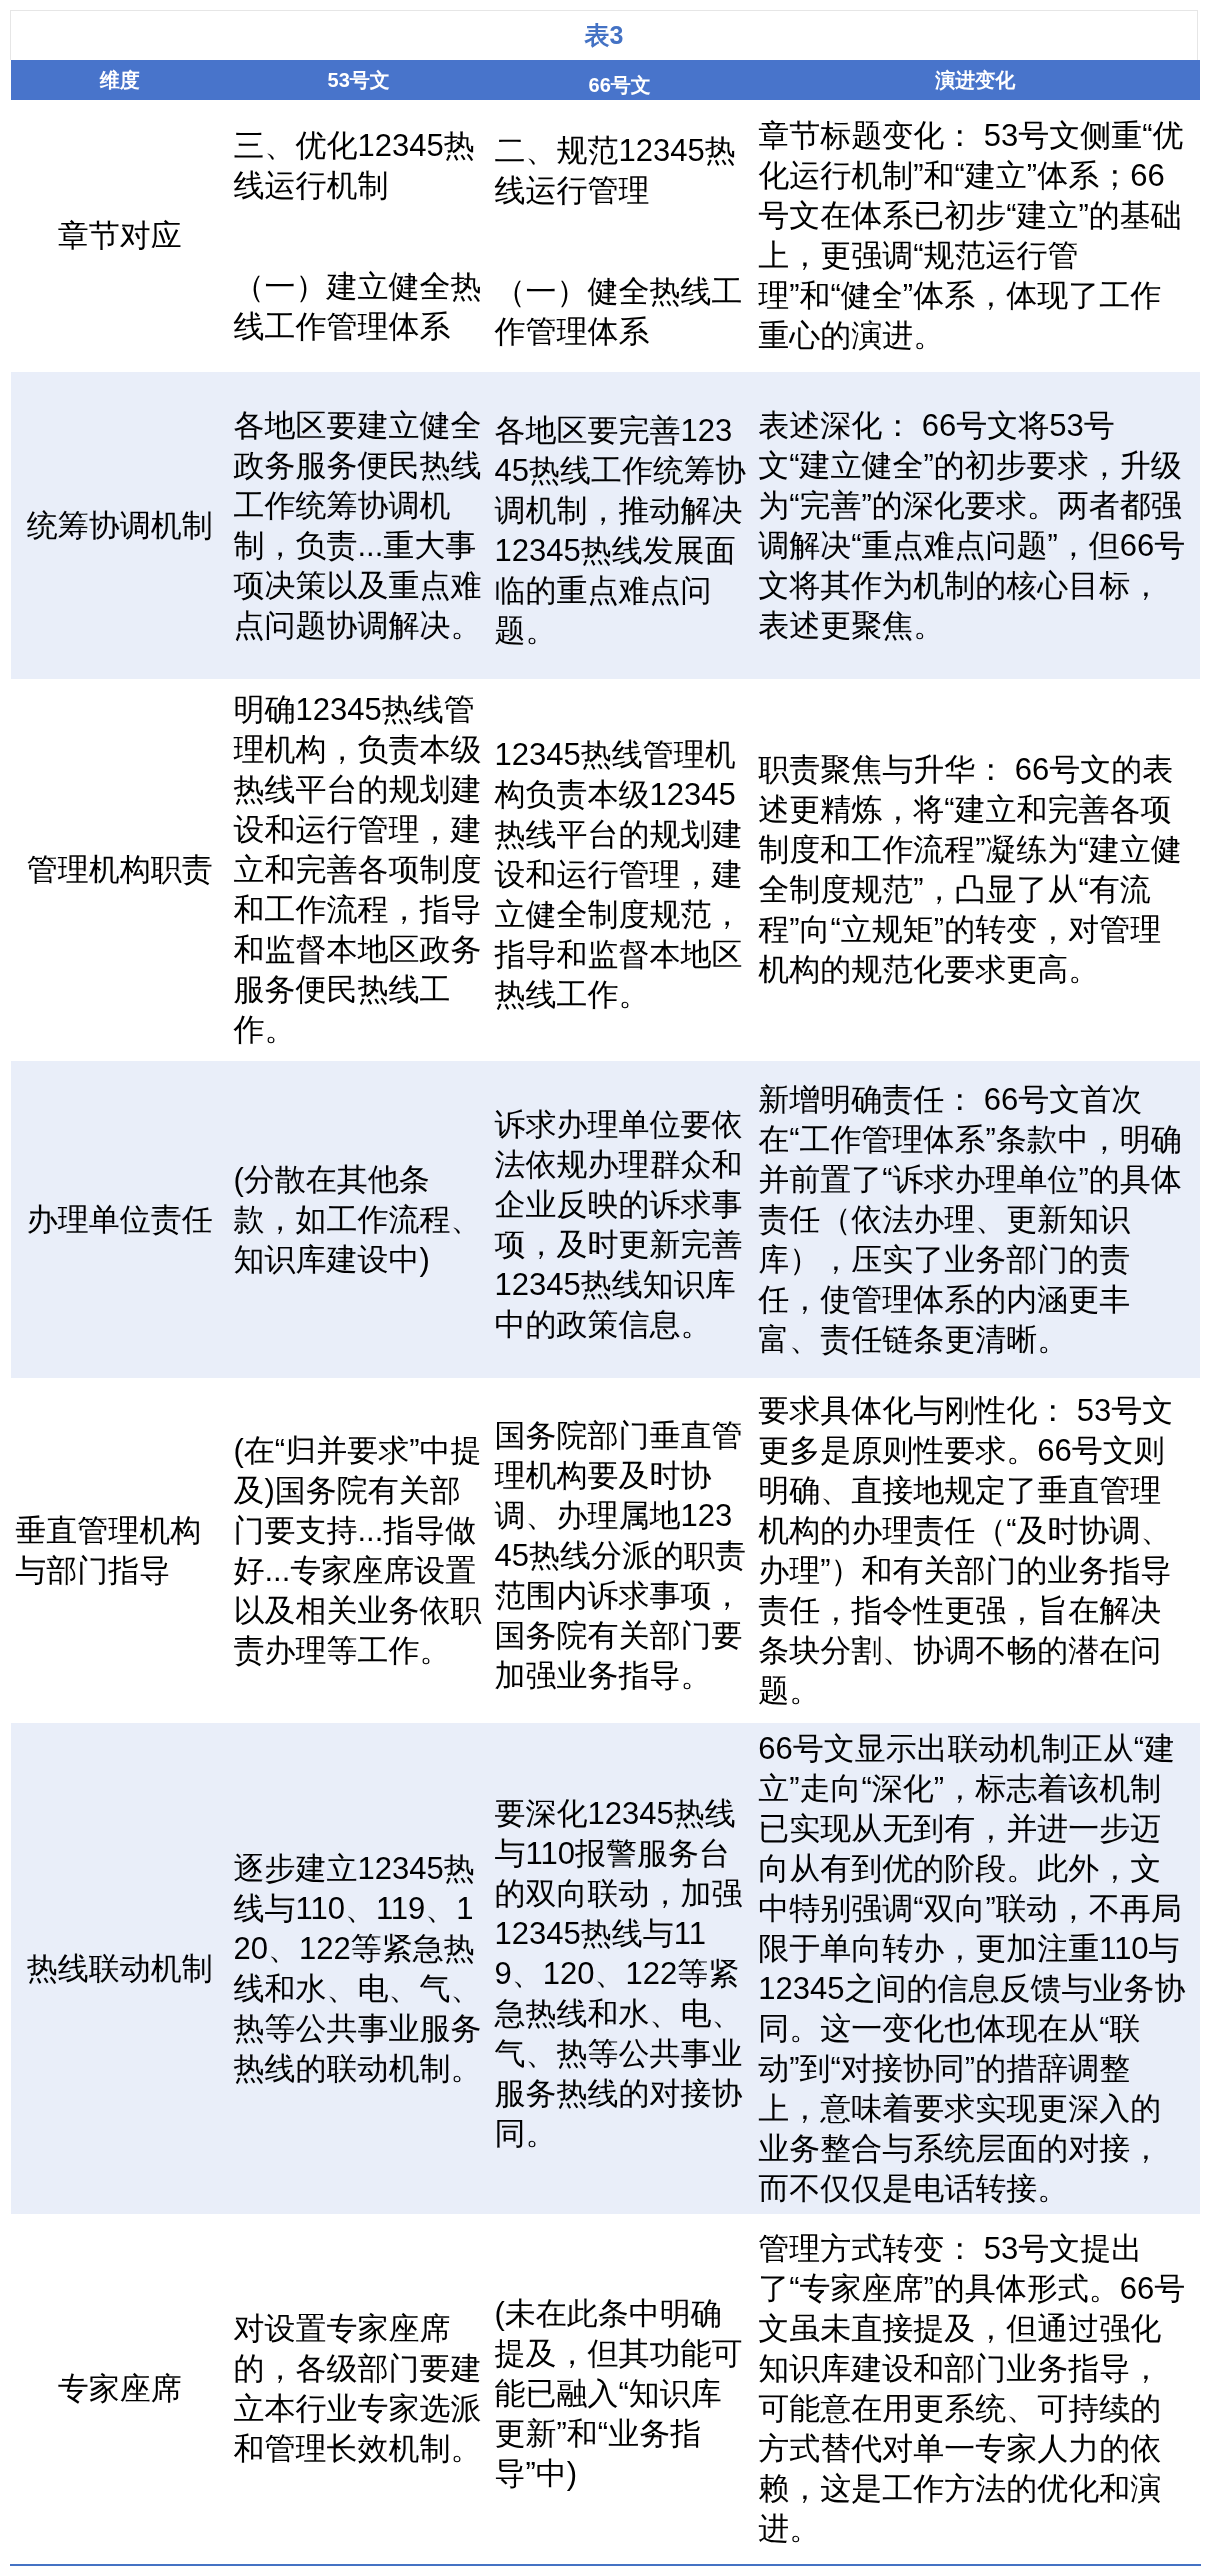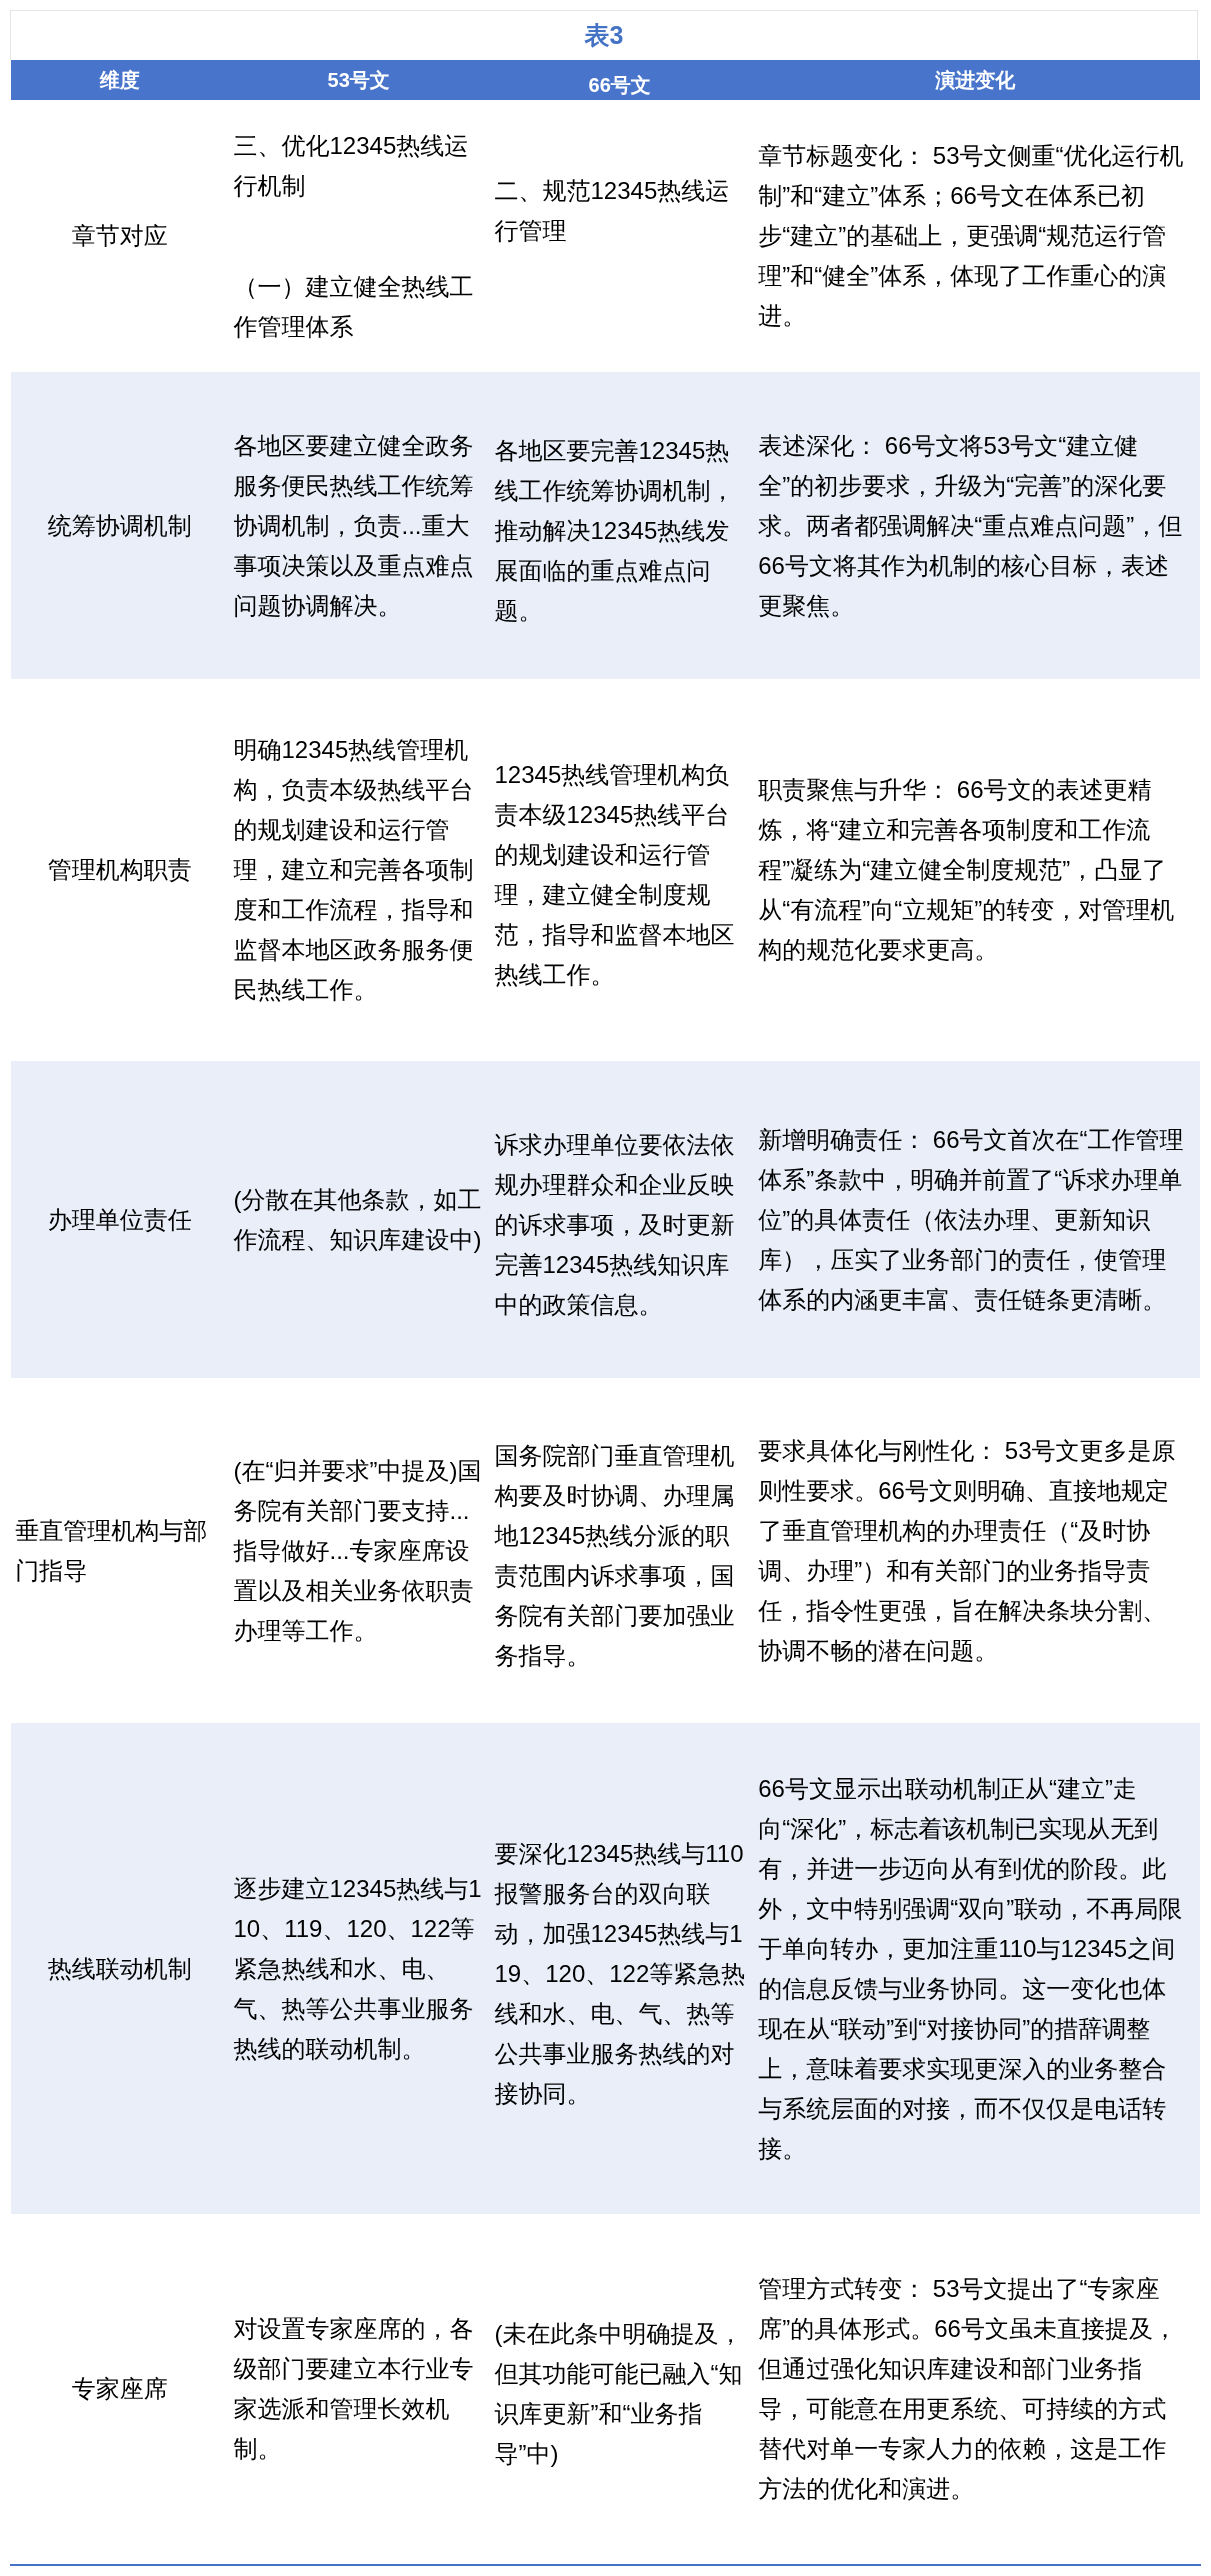--- a/index.html
+++ b/index.html
@@ -7,21 +7,21 @@
          font-family: "Liberation Sans", "DejaVu Sans", sans-serif; color: #000; }
   .title-box { position: absolute; left: 10px; top: 10px; width: 1188px; height: 50px;
                border: 1.3px solid #e6e6e6; border-bottom: none; box-sizing: border-box;
                display: flex; align-items: center; justify-content: center; }
   .title-box span { font-size: 25px; font-weight: bold; color: #4472c4; }
   .table { position: absolute; left: 11.2px; top: 60px; width: 1189px; }
   .row { display: flex; width: 100%; box-sizing: border-box; }
   .row.header { background: #4874cb; height: 40px; align-items: center; }
   .row.header .cell { color: #ffffff; font-weight: bold; font-size: 20px; text-align: center; justify-content: center; }
   .row.alt { background: #e9eef9; }
-  .cell { box-sizing: border-box; display: flex; align-items: center; font-size: 24px; line-height: 40px; }
+  .cell { box-sizing: border-box; display: flex; align-items: center; font-size: 31px; line-height: 40px; }
   .c1 { width: 217px; justify-content: center; text-align: center; padding: 0 4px; }
   .c2 { width: 261px; padding: 0 4px 0 13.2px; }
   .c3 { width: 261px; padding: 0 4px 0 9.3px; margin-top: 10px; }
   .c4 { width: 450px; padding: 0 13.2px 0 8px; }
   .cell .txt { display: block; white-space: pre-wrap; word-break: break-all; }
   .c1 .txt { text-align: left; }
   .para-gap { display: block; height: 61px; }
   .bottom-line { position: absolute; left: 10px; top: 2564px; width: 1191px; height: 2px; background: #4472c4; }
 </style>
 </head>
@@ -47,20 +47,21 @@
       <div>
         <span class="txt">三、优化12345热线运行机制</span>
         <span class="para-gap"></span>
         <span class="txt">（一）建立健全热线工作管理体系</span>
       </div>
     </div>
     <div class="cell c3" style="padding-left:5.3px;">
       <div>
         <span class="txt">二、规范12345热线运行管理</span>
         <span class="para-gap"></span>
+        <span class="txt">（一）健全热线工作管理体系</span>
       </div>
     </div>
     <div class="cell c4">
         <span class="txt">章节标题变化： 53号文侧重“优化运行机制”和“建立”体系；66号文在体系已初步“建立”的基础上，更强调“规范运行管理”和“健全”体系，体现了工作重心的演进。</span>
       </div>
   </div>
 
   <div class="row alt" style="height:307px;">
     <div class="cell c1">
         <span class="txt">统筹协调机制</span>

